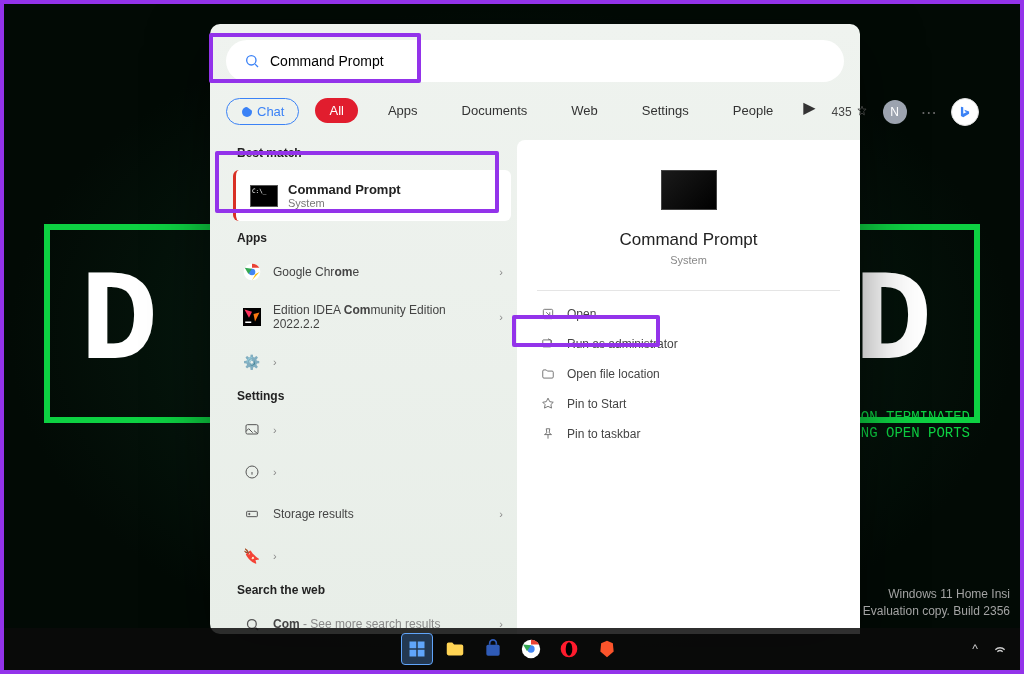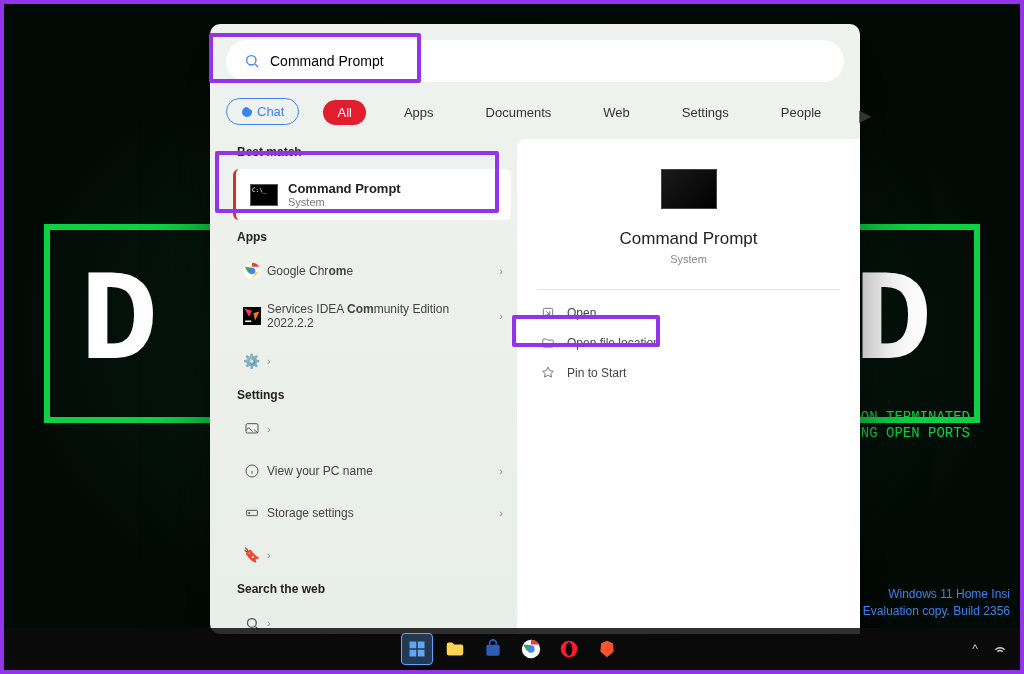--- a/index.html
+++ b/index.html
@@ -41,21 +41,21 @@
       top: 405px;
       font-family: 'Courier New', monospace;
       color: #0dd142;
       font-size: 14px;
       text-align: right;
     }
     .watermark {
       position: absolute;
       right: 10px;
       bottom: 50px;
-      color: #3b82f6;
+      color: #a3a3a3;
       font-size: 12px;
       text-align: right;
       line-height: 1.4;
     }
     .search-panel {
       position: absolute;
       left: 206px;
       top: 20px;
       width: 650px;
       height: 610px;
@@ -84,23 +84,23 @@
     }
     .search-input {
       border: none;
       outline: none;
       font-size: 14px;
       flex: 1;
       background: transparent;
     }
     .filter-row {
       display: flex;
-      align-items: flex-end;
+      align-items: flex-start;
       padding: 0 16px 14px;
-      gap: 24px;
+      gap: 16px;
     }
     .pill {
       padding: 5px 14px;
       border-radius: 16px;
       font-size: 13px;
       background: transparent;
       border: none;
       cursor: pointer;
       color: #333;
     }
@@ -174,21 +174,21 @@
       top: 1px; left: 1px;
       font-family: monospace;
     }
     .match-text { display: flex; flex-direction: column; }
     .match-title { font-size: 13px; font-weight: 600; color: #222; }
     .match-sub { font-size: 11px; color: #777; }
     .list-item {
       display: flex;
       align-items: center;
       padding: 10px 14px;
-      gap: 4px;
+      gap: 10px;
       cursor: pointer;
     }
     .list-icon {
       width: 22px; height: 22px;
       display: flex; align-items: center; justify-content: center;
       font-size: 14px;
     }
     .list-label {
       font-size: 12px;
       color: #444;
@@ -303,20 +303,35 @@
         </svg>
       <span>Chat</span>
     </button>
     <button class="pill all">All</button>
     <button class="pill">Apps</button>
     <button class="pill">Documents</button>
     <button class="pill">Web</button>
     <button class="pill">Settings</button>
     <button class="pill">People</button>
     <span class="play-icon">▶</span>
+    <div class="top-icons">
+      <span class="points">
+        <span>435</span>
+        <svg width="14" height="14" viewBox="0 0 24 24" fill="none" stroke="currentColor" stroke-width="1.5">
+            <path d="M12 2l2 5h5l-4 4 1 6-4-3-4 3 1-6-4-4h5z"></path>
+          </svg>
+      </span>
+      <div class="avatar">N</div>
+      <span style="color:#666">⋯</span>
+      <div class="bing-circle">
+        <svg width="14" height="14" viewBox="0 0 24 24" fill="#3b82f6">
+            <path d="M5 3l4 1v11l6-3-3-1-1-3 8 3v4l-10 6-4-2z"></path>
+          </svg>
+      </div>
+    </div>
   </div>
 
   <div class="content">
     <div class="left-col">
       <div class="section-header">Best match</div>
       <div class="best-match">
         <div class="cmd-icon"></div>
         <div class="match-text">
           <span class="match-title">Command Prompt</span>
           <span class="match-sub">System</span>
@@ -341,21 +356,21 @@
 
       <div class="list-item">
         <div class="list-icon">
           <svg width="18" height="18" viewBox="0 0 24 24">
               <rect width="24" height="24" fill="#000"></rect>
               <rect x="3" y="18" width="8" height="2" fill="#fff"></rect>
               <path d="M2 2l10 3-4 8z" fill="#fe315d"></path>
               <path d="M22 6l-8 2 2 10z" fill="#f97a12"></path>
             </svg>
         </div>
-        <span class="list-label"><span>Services IDEA </span><span class="bold">Com</span><span>munity Edition 2022.2.2</span></span>
+        <span class="list-label"><span>Edition IDEA </span><span class="bold">Com</span><span>munity Edition 2022.2.2</span></span>
         <span class="chev">›</span>
       </div>
 
       <div class="list-item">
         <div class="list-icon">⚙️</div>
         <span class="chev">›</span>
       </div>
 
       <div class="section-header">Settings</div>
 
@@ -369,49 +384,49 @@
         <span class="chev">›</span>
       </div>
 
       <div class="list-item">
         <div class="list-icon">
           <svg width="16" height="16" viewBox="0 0 24 24" fill="none" stroke="#555" stroke-width="1.5">
               <circle cx="12" cy="12" r="9"></circle>
               <path d="M12 8v.01M12 12v4"></path>
             </svg>
         </div>
-        <span class="list-label">View your PC name</span>
         <span class="chev">›</span>
       </div>
 
       <div class="list-item">
         <div class="list-icon">
           <svg width="16" height="16" viewBox="0 0 24 24" fill="none" stroke="#555" stroke-width="1.5">
               <rect x="4" y="8" width="16" height="8" rx="1"></rect>
               <circle cx="8" cy="12" r="1" fill="#555"></circle>
             </svg>
         </div>
-        <span class="list-label">Storage settings</span>
+        <span class="list-label">Storage results</span>
         <span class="chev">›</span>
       </div>
 
       <div class="list-item">
         <div class="list-icon">🔖</div>
         <span class="chev">›</span>
       </div>
 
       <div class="section-header">Search the web</div>
 
       <div class="list-item">
         <div class="list-icon">
           <svg width="15" height="15" viewBox="0 0 24 24" fill="none" stroke="#555" stroke-width="2">
               <circle cx="11" cy="11" r="7"></circle>
               <path d="m21 21-4.3-4.3"></path>
             </svg>
         </div>
+        <span class="list-label"><span class="bold">Com</span><span style="color:#888"> - See more search results</span></span>
         <span class="chev">›</span>
       </div>
     </div>
 
     <div class="right-col">
       <div class="right-icon"></div>
       <div class="right-title">Command Prompt</div>
       <div class="right-sub">System</div>
       <div class="divider"></div>
 
@@ -420,32 +435,49 @@
             <svg width="14" height="14" viewBox="0 0 24 24" fill="none" stroke="currentColor" stroke-width="1.5">
               <rect x="4" y="4" width="16" height="16" rx="2"></rect>
               <path d="M9 9l6 6m0-6v6h-6"></path>
             </svg>
           </span>
         <span>Open</span>
       </div>
       <div class="action-item">
         <span class="aicon">
             <svg width="14" height="14" viewBox="0 0 24 24" fill="none" stroke="currentColor" stroke-width="1.5">
+              <rect x="3" y="5" width="14" height="12" rx="1"></rect>
+              <path d="M12 3l6 3v4c0 4-6 6-6 6"></path>
+            </svg>
+          </span>
+        <span>Run as administrator</span>
+      </div>
+      <div class="action-item">
+        <span class="aicon">
+            <svg width="14" height="14" viewBox="0 0 24 24" fill="none" stroke="currentColor" stroke-width="1.5">
               <path d="M3 7a2 2 0 0 1 2-2h4l2 2h8a2 2 0 0 1 2 2v8a2 2 0 0 1-2 2H5a2 2 0 0 1-2-2z"></path>
             </svg>
           </span>
         <span>Open file location</span>
       </div>
       <div class="action-item">
         <span class="aicon">
             <svg width="14" height="14" viewBox="0 0 24 24" fill="none" stroke="currentColor" stroke-width="1.5">
               <path d="M12 2l3 6 6 1-4 4 1 6-6-3-6 3 1-6-4-4 6-1z"></path>
             </svg>
           </span>
         <span>Pin to Start</span>
+      </div>
+      <div class="action-item">
+        <span class="aicon">
+            <svg width="14" height="14" viewBox="0 0 24 24" fill="none" stroke="currentColor" stroke-width="1.5">
+              <path d="M9 3h6l-1 7 4 3H6l4-3z M12 13v7"></path>
+            </svg>
+          </span>
+        <span>Pin to taskbar</span>
       </div>
     </div>
   </div>
 </div>
 
 <div class="highlight-box hl-search"></div>
 <div class="highlight-box hl-best"></div>
 <div class="highlight-box hl-admin"></div>
 
 <div class="watermark">

